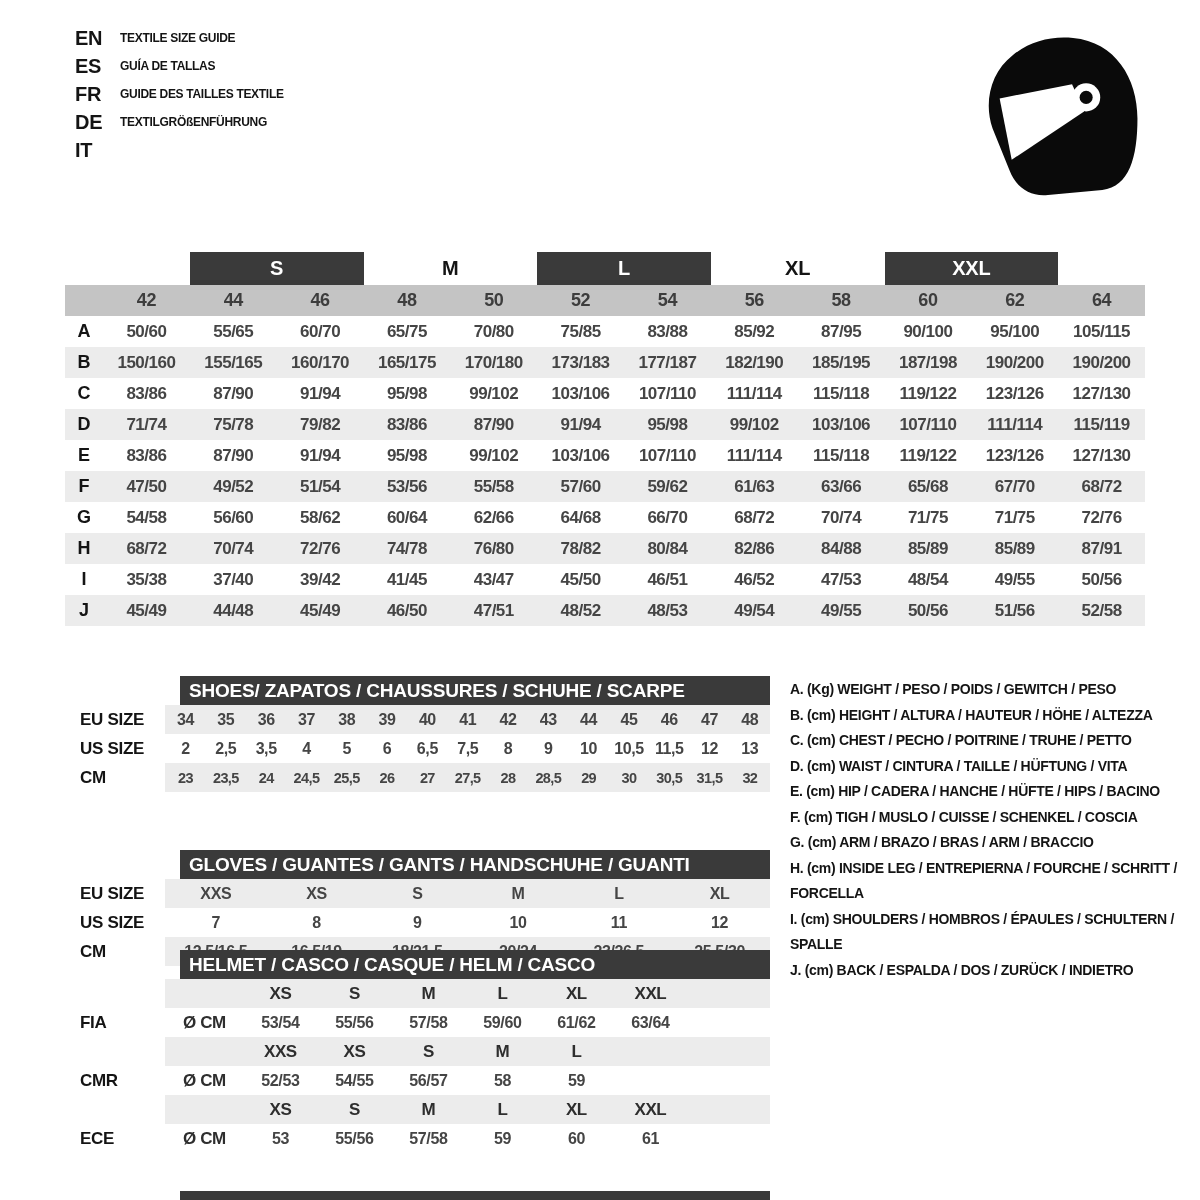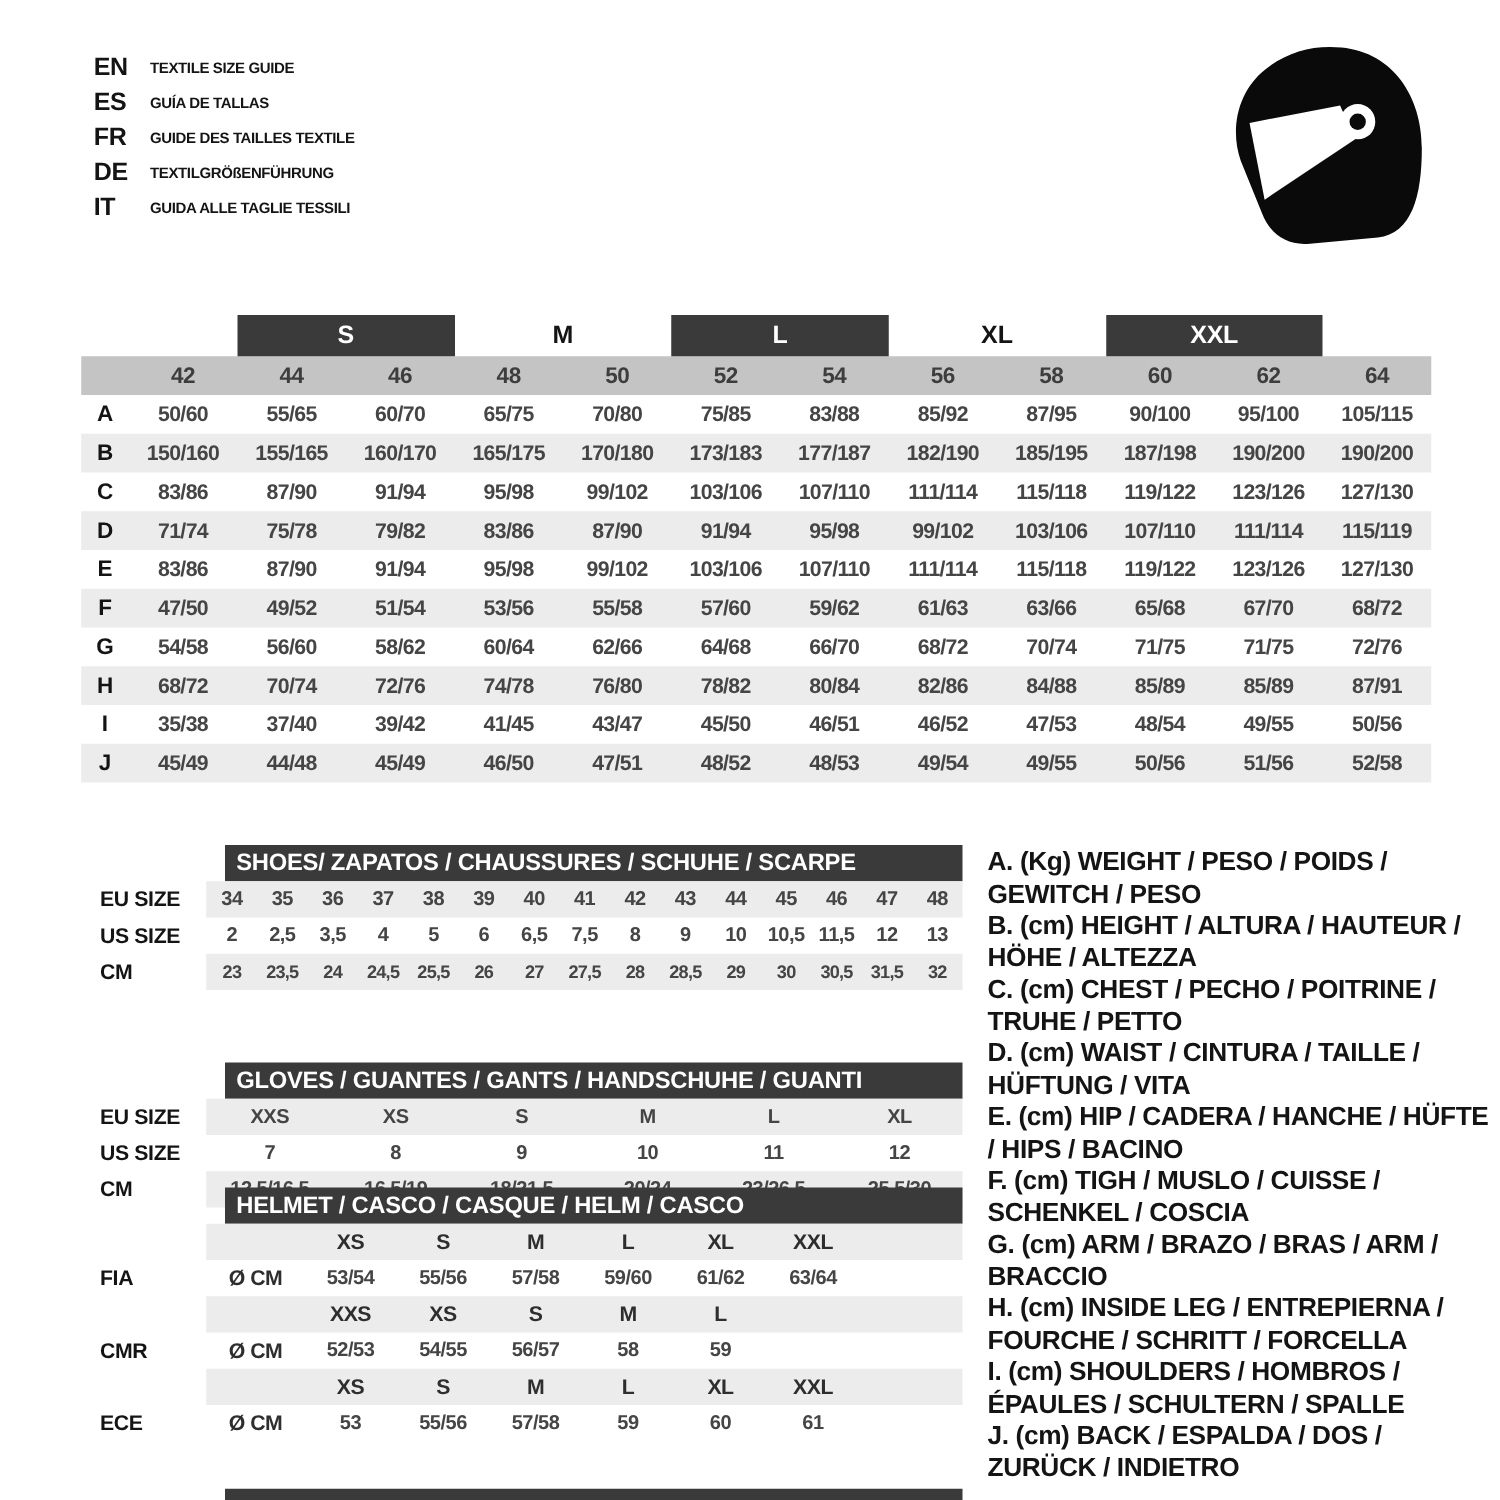--- a/index.html
+++ b/index.html
@@ -2,21 +2,21 @@
 <html style="--dark: #3a3a3a; --gray: #c4c4c4; --stripe: #ececec;"><head>
 <meta charset="utf-8">
 <style>
   :root { --dark:#3a3a3a; --gray:#c4c4c4; --stripe:#ececec; --ink:#141414; --num:#454545; }
   * { margin:0; padding:0; box-sizing:border-box; }
   body { background:#fff; }
   .page { position:relative; width:1200px; height:1200px; background:#fff; overflow:hidden;
           font-family:"Liberation Sans","DejaVu Sans",sans-serif; font-weight:bold; }
 
   
-  .langs { position:absolute; left:75px; top:40px; }
+  .langs { position:absolute; left:75px; top:24px; }
   .lang-row { display:flex; height:28px; align-items:center; }
   .lang-code { width:45px; font-size:20px; color:var(--ink); letter-spacing:-0.3px; }
   .lang-title { font-size:12px; color:var(--ink); letter-spacing:-0.3px; }
 
   
   .helmet-logo { position:absolute; left:975px; top:34px; width:172px; height:166px; }
   .helmet-logo svg { width:100%; height:100%; }
 
   
   .sizes-table { position:absolute; left:65px; top:252px; width:1080px; }
@@ -45,21 +45,21 @@
   .sub-cells.striped { background:var(--stripe); }
   .cols15 { grid-template-columns:repeat(15,1fr); }
   .cols6  { grid-template-columns:repeat(6,1fr); }
   .colsHelmet { grid-template-columns:78px repeat(6,74px) 1fr; }
   .sub-cell { display:flex; align-items:center; justify-content:center; font-size:16px; color:var(--num); letter-spacing:-0.4px; }
   .sub-cell.head { color:#2e2e2e; font-size:17px; }
   .sub-cell.tight { font-size:14.5px; letter-spacing:-0.6px; }
 
   
   .legend { position:absolute; left:790px; top:677px; width:402px; }
-  .legend-item { font-size:21px; color:var(--ink); line-height:25.5px; letter-spacing:-0.3px; }
+  .legend-item { font-size:14px; color:var(--ink); line-height:25.5px; letter-spacing:-0.3px; }
 
   
   .bottom-bar { position:absolute; left:180px; top:1191px; width:590px; height:9px; background:var(--dark); }
 </style>
 </head>
 <body>
 
 <div class="page">
 
   <div class="langs" id="langs">
@@ -74,21 +74,20 @@
       <div class="lang-row">
         <div class="lang-code">FR</div>
         <div class="lang-title">GUIDE DES TAILLES TEXTILE</div>
       </div>
       <div class="lang-row">
         <div class="lang-code">DE</div>
         <div class="lang-title">TEXTILGRÖßENFÜHRUNG</div>
       </div>
       <div class="lang-row">
         <div class="lang-code">IT</div>
-        <div class="lang-title">GUIDA ALLE TAGLIE TESSILI</div>
       </div>
     </div>
 
   <div class="helmet-logo">
     <svg viewBox="0 0 170 165" xmlns="http://www.w3.org/2000/svg">
       <path d="M97 4 C139 8 161 44 161 84 C161 122 153 152 126 155 L72 160 C54 162 40 152 34 136 L17 94 C8 68 15 38 37 21 C55 7 75 2 97 4 Z" fill="#0a0a0a"></path>
       <path d="M24 64 L96 50 L108 77 L36 125 Z" fill="#ffffff"></path>
       <circle cx="110" cy="63" r="14" fill="#ffffff"></circle>
       <circle cx="110" cy="63" r="6.5" fill="#0a0a0a"></circle>
     </svg>

